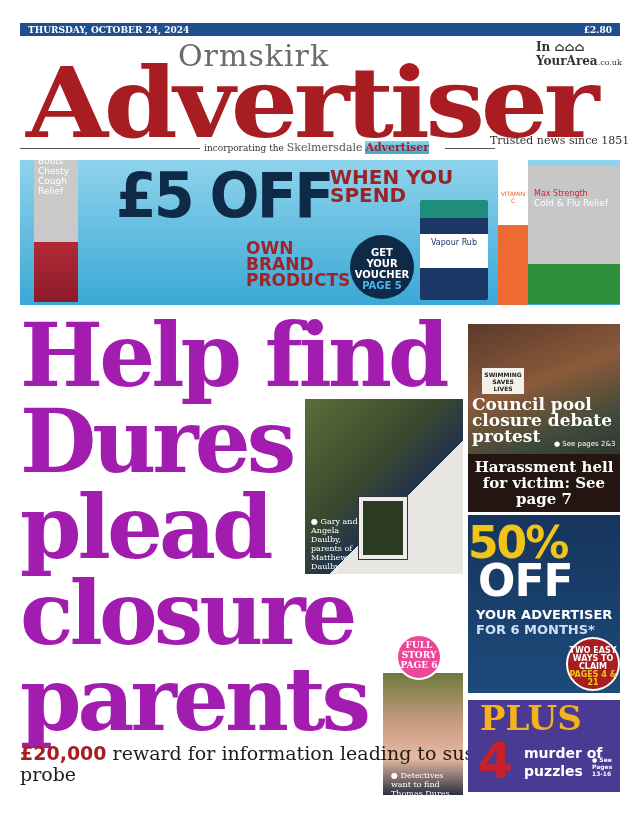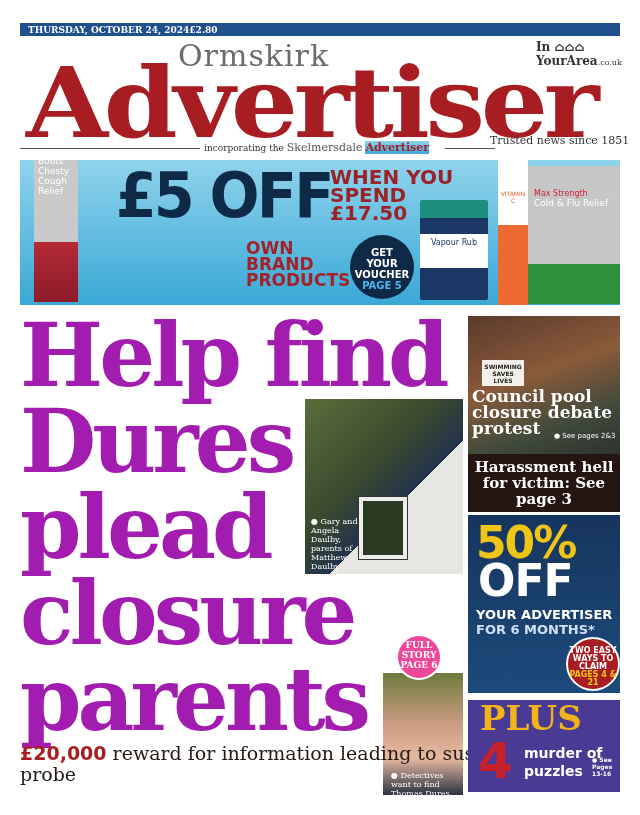--- a/index.html
+++ b/index.html
@@ -1,18 +1,18 @@
 <!DOCTYPE html>
 <html><head>
 <meta charset="utf-8">
 <style>
 *{box-sizing:border-box;margin:0;padding:0}
 body{width:640px;height:815px;background:#fff;position:relative;overflow:hidden;font-family:"DejaVu Serif",serif}
 .abs{position:absolute}
-.datebar{left:20px;top:23px;width:600px;height:13px;background:#1f4f8c;color:#fff;font:bold 9px "DejaVu Serif",serif;display:flex;align-items:center;padding:0 8px}
+.datebar{left:20px;top:23px;width:600px;height:13px;background:#1f4f8c;color:#fff;font:bold 9px "DejaVu Serif",serif;display:flex;justify-content:space-between;align-items:center;padding:0 8px}
 .ormskirk{left:178px;top:38px;font:30px "DejaVu Serif",serif;color:#6b6b6b;letter-spacing:1px}
 .masthead{left:26px;top:60px;font:bold 98px "DejaVu Serif",serif;color:#a81d22;letter-spacing:-4px;line-height:86px;transform:scaleX(1.08);transform-origin:left}
 .inyour{left:536px;top:40px;font:bold 12px "DejaVu Serif",serif;color:#333;line-height:14px}
 .inyour small{font-size:8px;font-weight:normal}
 .ruleL{left:20px;top:148px;width:180px;height:1px;background:#555}
 .ruleR{left:445px;top:148px;width:50px;height:1px;background:#555}
 .incorp{left:204px;top:141px;font:9px "DejaVu Serif",serif;color:#333}
 .incorp .sk{font-size:11px;color:#555}
 .incorp .ad{font-size:11px;font-weight:bold;color:#a81d22}
 .trusted{left:490px;top:134px;font:11px "DejaVu Serif",serif;color:#333}
@@ -34,27 +34,27 @@
 .coldbox b{color:#d0223a;font-size:8px;font-weight:normal}
 .headline{left:20px;top:312px;font:bold 88px "DejaVu Serif",serif;color:#a21caf;line-height:86px;letter-spacing:-4px}
 .photo1{left:305px;top:399px;width:158px;height:175px;background:linear-gradient(135deg,#5a6e3a,#3a4a2e 40%,#22324c 60%,#e8e6e2 60%)}
 .frame{left:54px;top:98px;width:48px;height:62px;background:#2b3b22;border:4px solid #eee;outline:1px solid #333}
 .cap1{left:6px;top:118px;font:8px "DejaVu Serif",serif;color:#fff;line-height:9px;width:52px}
 .photo2{left:383px;top:673px;width:80px;height:122px;background:linear-gradient(180deg,#6c7a3b,#c89a81 40%,#e6b9a0 70%,#2a3142)}
 .cap2{left:8px;top:98px;font:8px "DejaVu Serif",serif;color:#fff;line-height:9px}
 .fullstory{left:396px;top:634px;width:46px;height:46px;border-radius:50%;background:#ec4899;color:#fff;font:bold 9px "DejaVu Serif",serif;text-align:center;line-height:10px;padding-top:4px;border:2px solid #fff}
 .reward{left:20px;top:743px;font:19px "DejaVu Serif",serif;color:#231a14;line-height:21px}
 .reward .amt{color:#a81d22;font-weight:bold;font-family:"DejaVu Sans",sans-serif}
-.pool{left:468px;top:316px;width:152px;height:152px;background:linear-gradient(160deg,#5b3a2b,#8a5a3a 40%,#3e4a3a 70%,#2b2b2b);overflow:hidden}
+.pool{left:468px;top:324px;width:152px;height:152px;background:linear-gradient(160deg,#5b3a2b,#8a5a3a 40%,#3e4a3a 70%,#2b2b2b);overflow:hidden}
 .pool .t{position:absolute;left:4px;top:72px;font:bold 17px "DejaVu Serif",serif;color:#fff;line-height:16px}
 .pool .s{position:absolute;left:86px;top:116px;font:7px "DejaVu Sans",sans-serif;color:#fff}
 .sign{position:absolute;left:14px;top:44px;width:42px;height:26px;background:#f3f1ea;font:bold 6px "DejaVu Sans",sans-serif;color:#222;text-align:center;padding-top:3px;line-height:7px}
 .harass{left:468px;top:454px;width:152px;height:58px;background:#241510;color:#fff;font:bold 15px "DejaVu Serif",serif;text-align:center;line-height:16px;padding-top:5px}
 .fifty{left:468px;top:515px;width:152px;height:178px;background:linear-gradient(180deg,#16355e,#1d4a7a);overflow:hidden}
-.fifty .p{position:absolute;left:8px;top:2px;font:bold 44px "DejaVu Sans",sans-serif;color:#f1c418;letter-spacing:-2px}
+.fifty .p{position:absolute;left:0;top:2px;font:bold 44px "DejaVu Sans",sans-serif;color:#f1c418;letter-spacing:-2px}
 .fifty .o{position:absolute;left:10px;top:40px;font:bold 44px "DejaVu Sans",sans-serif;color:#fff;letter-spacing:-1px}
 .fifty .y{position:absolute;left:8px;top:92px;font:bold 13px "DejaVu Sans",sans-serif;color:#fff;line-height:15px}
 .nat{position:absolute;left:10px;top:124px;width:50px;height:50px;border-radius:50%;background:#1d6ab4;color:#fff;font:bold 7px "DejaVu Sans",sans-serif;text-align:center;padding-top:10px;line-height:8px;border:2px solid #fff}
 .two{position:absolute;left:98px;top:122px;width:54px;height:54px;border-radius:50%;background:#a81d22;color:#fff;font:bold 8px "DejaVu Sans",sans-serif;text-align:center;padding-top:8px;line-height:8px;border:2px solid #fff}
 .two .pg{color:#f1c418}
 .plus{left:468px;top:700px;width:152px;height:92px;background:#4b3a93;overflow:hidden}
 .plus .pl{position:absolute;left:12px;top:-2px;font:bold 34px "DejaVu Serif",serif;color:#f2b41a}
 .plus .four{position:absolute;left:10px;top:36px;font:bold 50px "DejaVu Sans",sans-serif;color:#c8202b;line-height:50px}
 .plus .pz{position:absolute;left:56px;top:44px;font:bold 14px "DejaVu Sans",sans-serif;color:#fff;line-height:18px}
 .plus .see{position:absolute;left:124px;top:56px;font:bold 6px "DejaVu Sans",sans-serif;color:#fff;line-height:7px}
@@ -83,21 +83,20 @@
 <div class="abs trusted">Trusted news since 1851</div>
 
 <div class="abs ad">
   <div class="abs boxL">
       <span>Boots Chesty Cough Relief</span>
     </div>
   <div class="abs fiveoff">£5 OFF</div>
   <div class="abs whenyou">
     <div>WHEN YOU</div>
     <div>SPEND</div>
-    <div>£17.50</div>
   </div>
   <div class="abs ownbrand" style="left:226px">
     <div>OWN</div>
     <div>BRAND</div>
     <div>PRODUCTS</div>
   </div>
   <div class="abs voucher">
     <div>GET</div>
     <div>YOUR</div>
     <div>VOUCHER</div>
@@ -135,21 +134,21 @@
 <div class="abs reward">
   <span class="amt">£20,000</span><span> reward for information leading to suspect in murder probe</span>
 </div>
 
 <div class="abs pool">
   <div class="sign">SWIMMING SAVES LIVES</div>
   <div class="t">Council pool closure debate protest</div>
   <div class="s">● See pages 2&amp;3</div>
 </div>
 
-<div class="abs harass">Harassment hell for victim: See page 3</div>
+<div class="abs harass">Harassment hell for victim: See page 7</div>
 
 <div class="abs fifty">
   <div class="p">50%</div>
   <div class="o">OFF</div>
   <div class="y">
     <div>YOUR ADVERTISER</div>
     <div style="color:#cfe0f5">FOR 6 MONTHS*</div>
   </div>
   <div class="two">
     <div>TWO EASY WAYS TO CLAIM</div>

